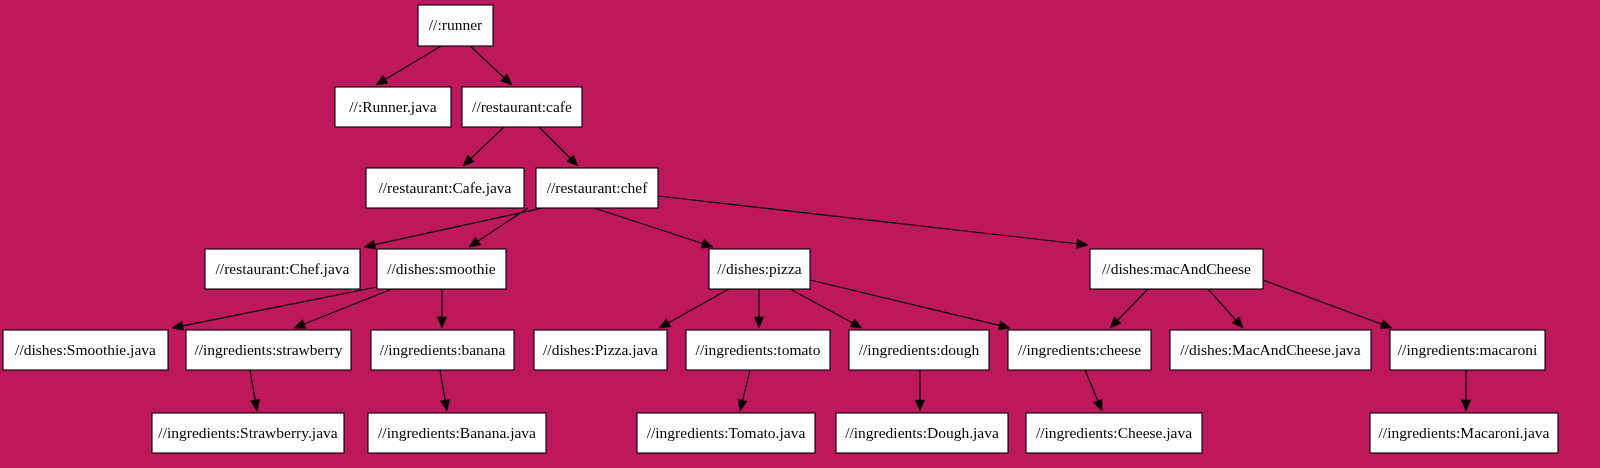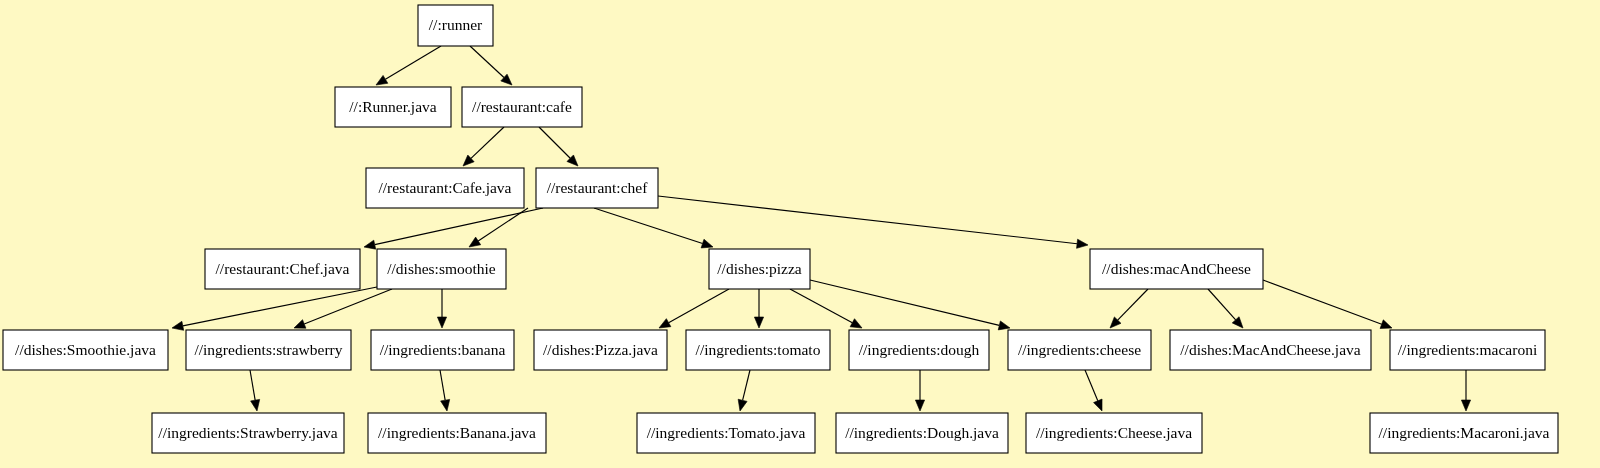--- a/index.html
+++ b/index.html
@@ -4,21 +4,21 @@
 <style>
   html, body {
     margin: 0;
     padding: 0;
     background: #ffffff;
   }
   #canvas {
     position: relative;
     width: 1600px;
     height: 468px;
-    background: #fef9c3;
+    background: #be185d;
     font-family: "Liberation Serif", "DejaVu Serif", serif;
     overflow: hidden;
   }
   svg#graph {
     position: absolute;
     left: 0;
     top: 0;
     width: 1600px;
     height: 468px;
     display: block;

